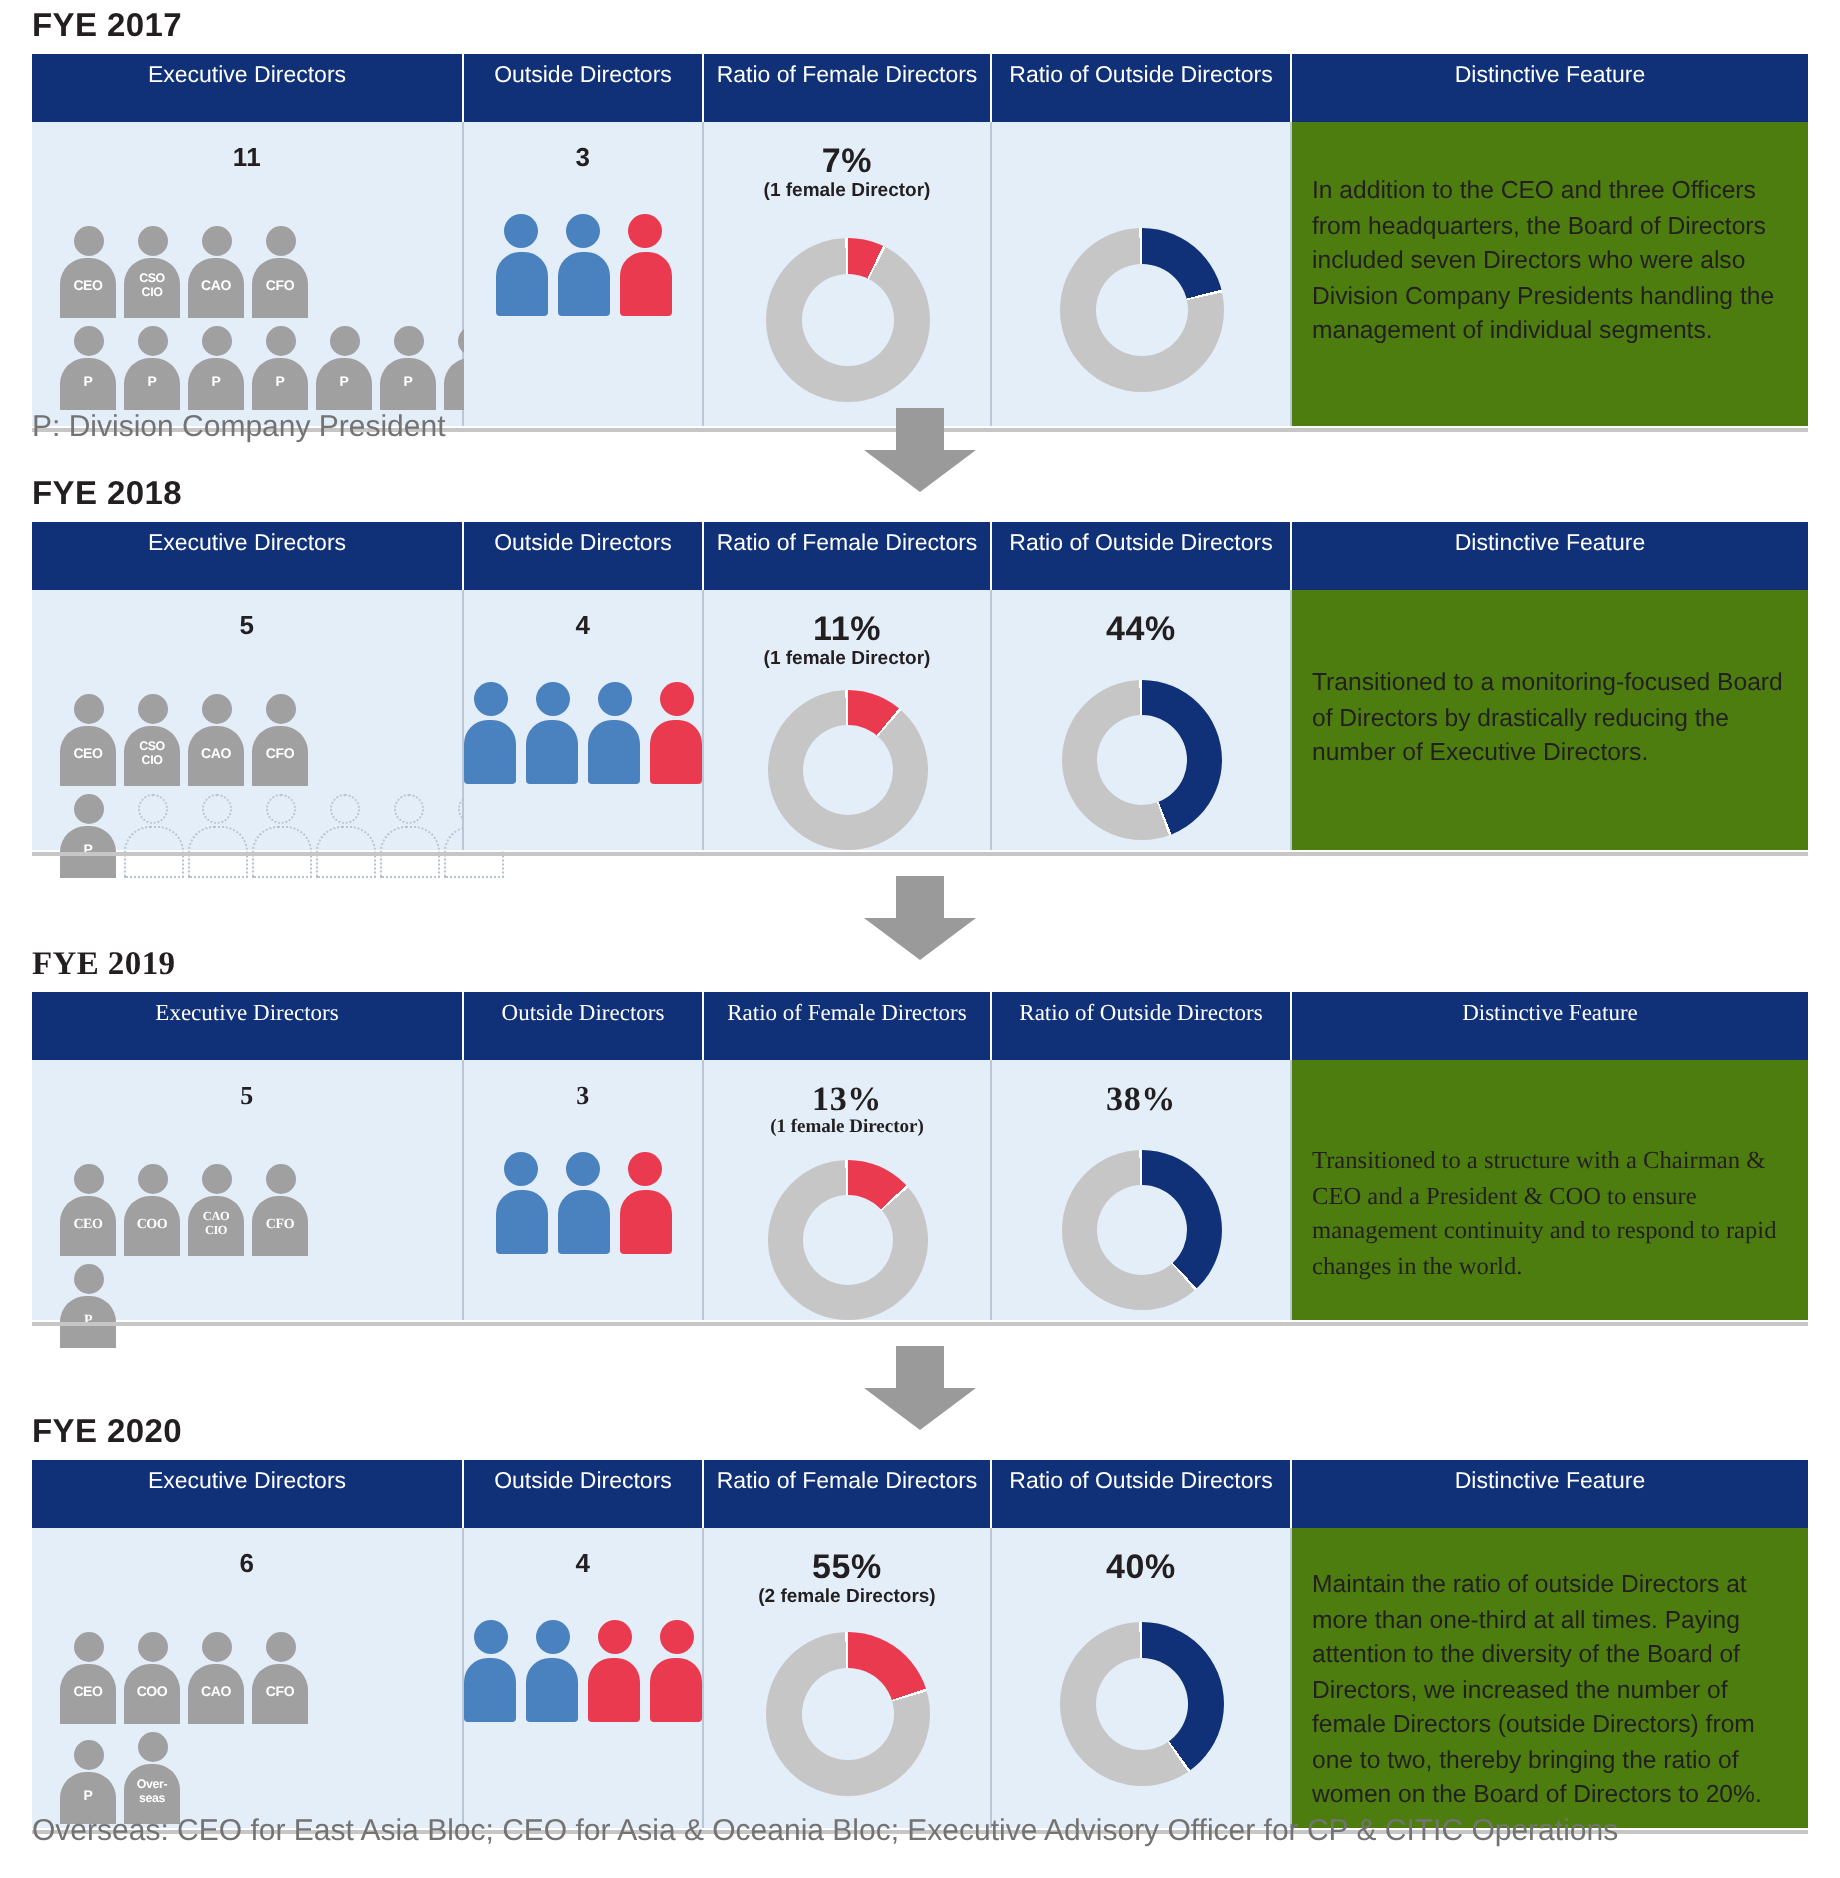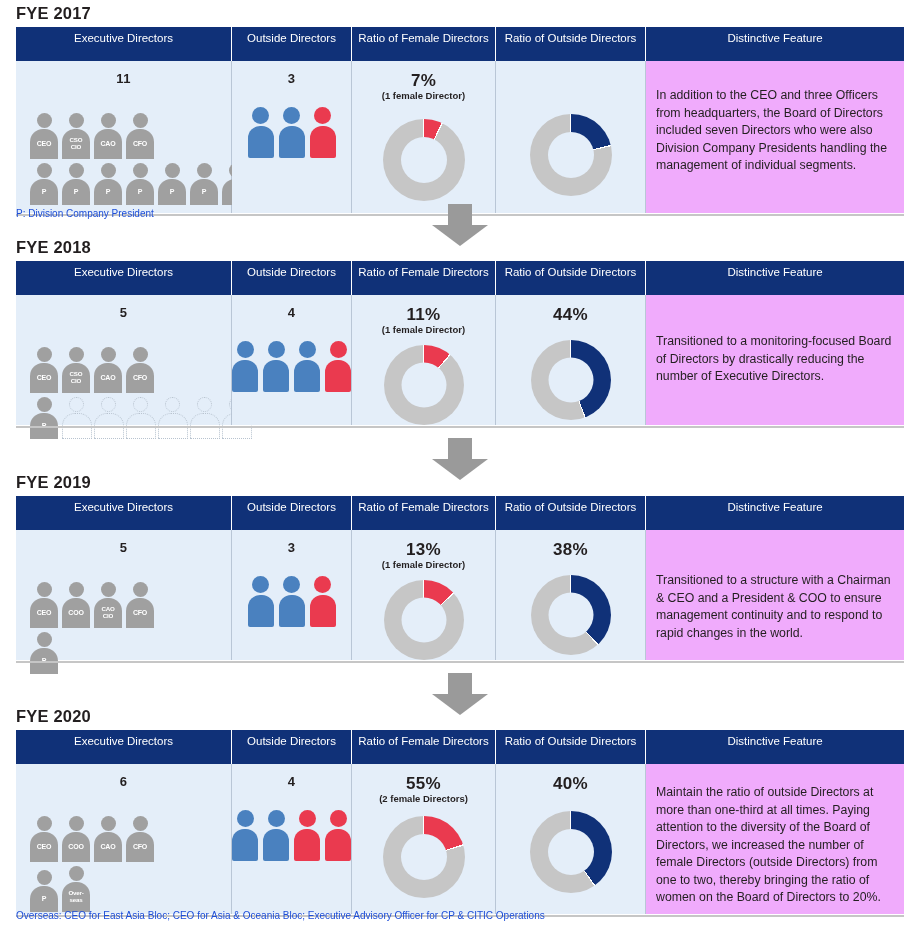--- a/index.html
+++ b/index.html
@@ -25,21 +25,21 @@
     color:#ffffff;font-size:11.5px;line-height:22px;
     text-align:center;box-sizing:border-box;
     border-right:1px solid #ffffff;white-space:nowrap;overflow:hidden;
   }
   .hdr:last-child{border-right:none;}
   .body-row{display:flex;height:150px;}
   .cell{
     background:#e4eef9;box-sizing:border-box;
     border-right:1px solid #b9c6d6;position:relative;
   }
-  .cell.white{background:#f0abfc;border-right:none;}
+  .cell.white{background:#4d7c0f;border-right:none;}
   .cell.last-blue{border-right:1px solid #b9c6d6;}
   .tbl-bottom{
     position:absolute;left:0;right:0;bottom:-3px;height:2px;background:#c6c6c6;
   }
 
   
   .c-exec{width:216px;}
   .c-out{width:120px;}
   .c-fem{width:144px;}
   .c-ratio{width:150px;}
@@ -119,21 +119,21 @@
     position:absolute;left:16px;top:0;width:24px;height:22px;background:#9a9a9a;
   }
   .arrow .head{
     position:absolute;left:0;top:21px;width:0;height:0;
     border-left:28px solid transparent;border-right:28px solid transparent;
     border-top:21px solid #9a9a9a;
   }
 
   
   .note{
-    position:absolute;left:16px;font-size:10px;color:#1d4ed8;
+    position:absolute;left:16px;font-size:15px;color:#737373;
     line-height:16px;
   }
 </style>
 </head>
 <body>
 
 <div class="page">
   <div id="mount">
       <div class="block" style="top:4px;">
         <div class="year">FYE 2017</div>
@@ -341,21 +341,21 @@
                 </div>
               </div>
             </div>
             <div class="cell c-feat white">
               <div class="feat" style="padding-top:38px;">Transitioned to a monitoring-focused Board of Directors by drastically reducing the number of Executive Directors.</div>
             </div>
           </div>
           <div class="tbl-bottom"></div>
         </div>
       </div>
-      <div class="block" style="top:473px;">
+      <div class="block" style="top:473px;font-family:Liberation Serif, serif;">
         <div class="year">FYE 2019</div>
         <div class="table">
           <div class="hdr-row">
             <div class="hdr c-exec">Executive Directors</div>
             <div class="hdr c-out">Outside Directors</div>
             <div class="hdr c-fem">Ratio of Female Directors</div>
             <div class="hdr c-ratio">Ratio of Outside Directors</div>
             <div class="hdr c-feat">Distinctive Feature</div>
           </div>
           <div class="body-row" style="height:130px;">

